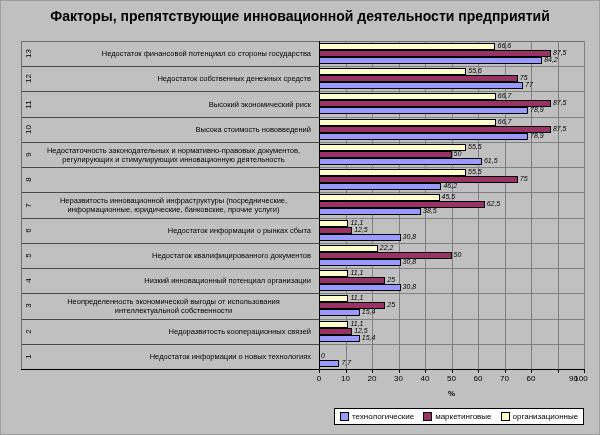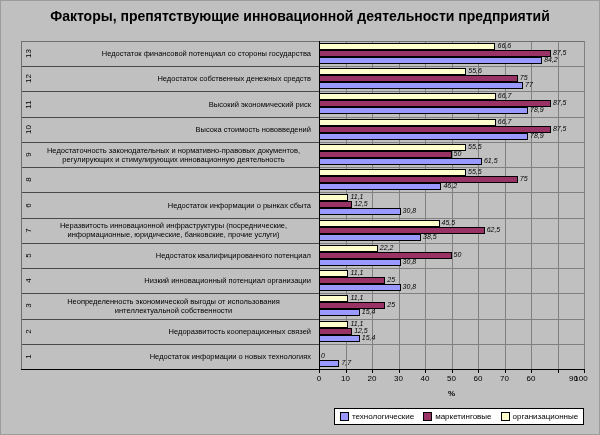--- a/index.html
+++ b/index.html
@@ -169,56 +169,56 @@
             <div class="bar" style="top: 2px; width: 147.075px; background: rgb(255, 255, 204);"></div>
             <div class="vlabel" style="left: 149.075px; top: 1px;">55,5</div>
             <div class="bar" style="top: 9px; width: 198.75px; background: rgb(153, 51, 102);"></div>
             <div class="vlabel" style="left: 200.75px; top: 8px;">75</div>
             <div class="bar" style="top: 16px; width: 122.43px; background: rgb(153, 153, 255);"></div>
             <div class="vlabel" style="left: 124.43px; top: 15px;">46,2</div>
           </div>
         </div>
         <div class="row">
           <div class="cat-num">
+            <span>7</span>
+          </div>
+          <div class="cat-label">
+            <div class="txt">Неразвитость инновационной инфраструктуры (посреднические, информационные, юридические, банковские, прочие услуги)</div>
+          </div>
+          <div class="bars">
+            <div class="bar" style="top: 2px; width: 120.575px; background: rgb(255, 255, 204);"></div>
+            <div class="vlabel" style="left: 122.575px; top: 1px;">45,5</div>
+            <div class="bar" style="top: 9px; width: 165.625px; background: rgb(153, 51, 102);"></div>
+            <div class="vlabel" style="left: 167.625px; top: 8px;">62,5</div>
+            <div class="bar" style="top: 16px; width: 102.025px; background: rgb(153, 153, 255);"></div>
+            <div class="vlabel" style="left: 104.025px; top: 15px;">38,5</div>
+          </div>
+        </div>
+        <div class="row">
+          <div class="cat-num">
             <span>6</span>
           </div>
           <div class="cat-label">
             <div class="txt">Недостаток информации о рынках сбыта</div>
           </div>
           <div class="bars">
             <div class="bar" style="top: 2px; width: 29.415px; background: rgb(255, 255, 204);"></div>
             <div class="vlabel" style="left: 31.415px; top: 1px;">11,1</div>
             <div class="bar" style="top: 9px; width: 33.125px; background: rgb(153, 51, 102);"></div>
             <div class="vlabel" style="left: 35.125px; top: 8px;">12,5</div>
             <div class="bar" style="top: 16px; width: 81.62px; background: rgb(153, 153, 255);"></div>
             <div class="vlabel" style="left: 83.62px; top: 15px;">30,8</div>
           </div>
         </div>
         <div class="row">
           <div class="cat-num">
-            <span>7</span>
-          </div>
-          <div class="cat-label">
-            <div class="txt">Неразвитость инновационной инфраструктуры (посреднические, информационные, юридические, банковские, прочие услуги)</div>
-          </div>
-          <div class="bars">
-            <div class="bar" style="top: 2px; width: 120.575px; background: rgb(255, 255, 204);"></div>
-            <div class="vlabel" style="left: 122.575px; top: 1px;">45,5</div>
-            <div class="bar" style="top: 9px; width: 165.625px; background: rgb(153, 51, 102);"></div>
-            <div class="vlabel" style="left: 167.625px; top: 8px;">62,5</div>
-            <div class="bar" style="top: 16px; width: 102.025px; background: rgb(153, 153, 255);"></div>
-            <div class="vlabel" style="left: 104.025px; top: 15px;">38,5</div>
-          </div>
-        </div>
-        <div class="row">
-          <div class="cat-num">
             <span>5</span>
           </div>
           <div class="cat-label">
-            <div class="txt">Недостаток квалифицированного потенциал</div>
+            <div class="txt">Недостаток квалифицированного документов</div>
           </div>
           <div class="bars">
             <div class="bar" style="top: 2px; width: 58.83px; background: rgb(255, 255, 204);"></div>
             <div class="vlabel" style="left: 60.83px; top: 1px;">22,2</div>
             <div class="bar" style="top: 9px; width: 132.5px; background: rgb(153, 51, 102);"></div>
             <div class="vlabel" style="left: 134.5px; top: 8px;">50</div>
             <div class="bar" style="top: 16px; width: 81.62px; background: rgb(153, 153, 255);"></div>
             <div class="vlabel" style="left: 83.62px; top: 15px;">30,8</div>
           </div>
         </div>

